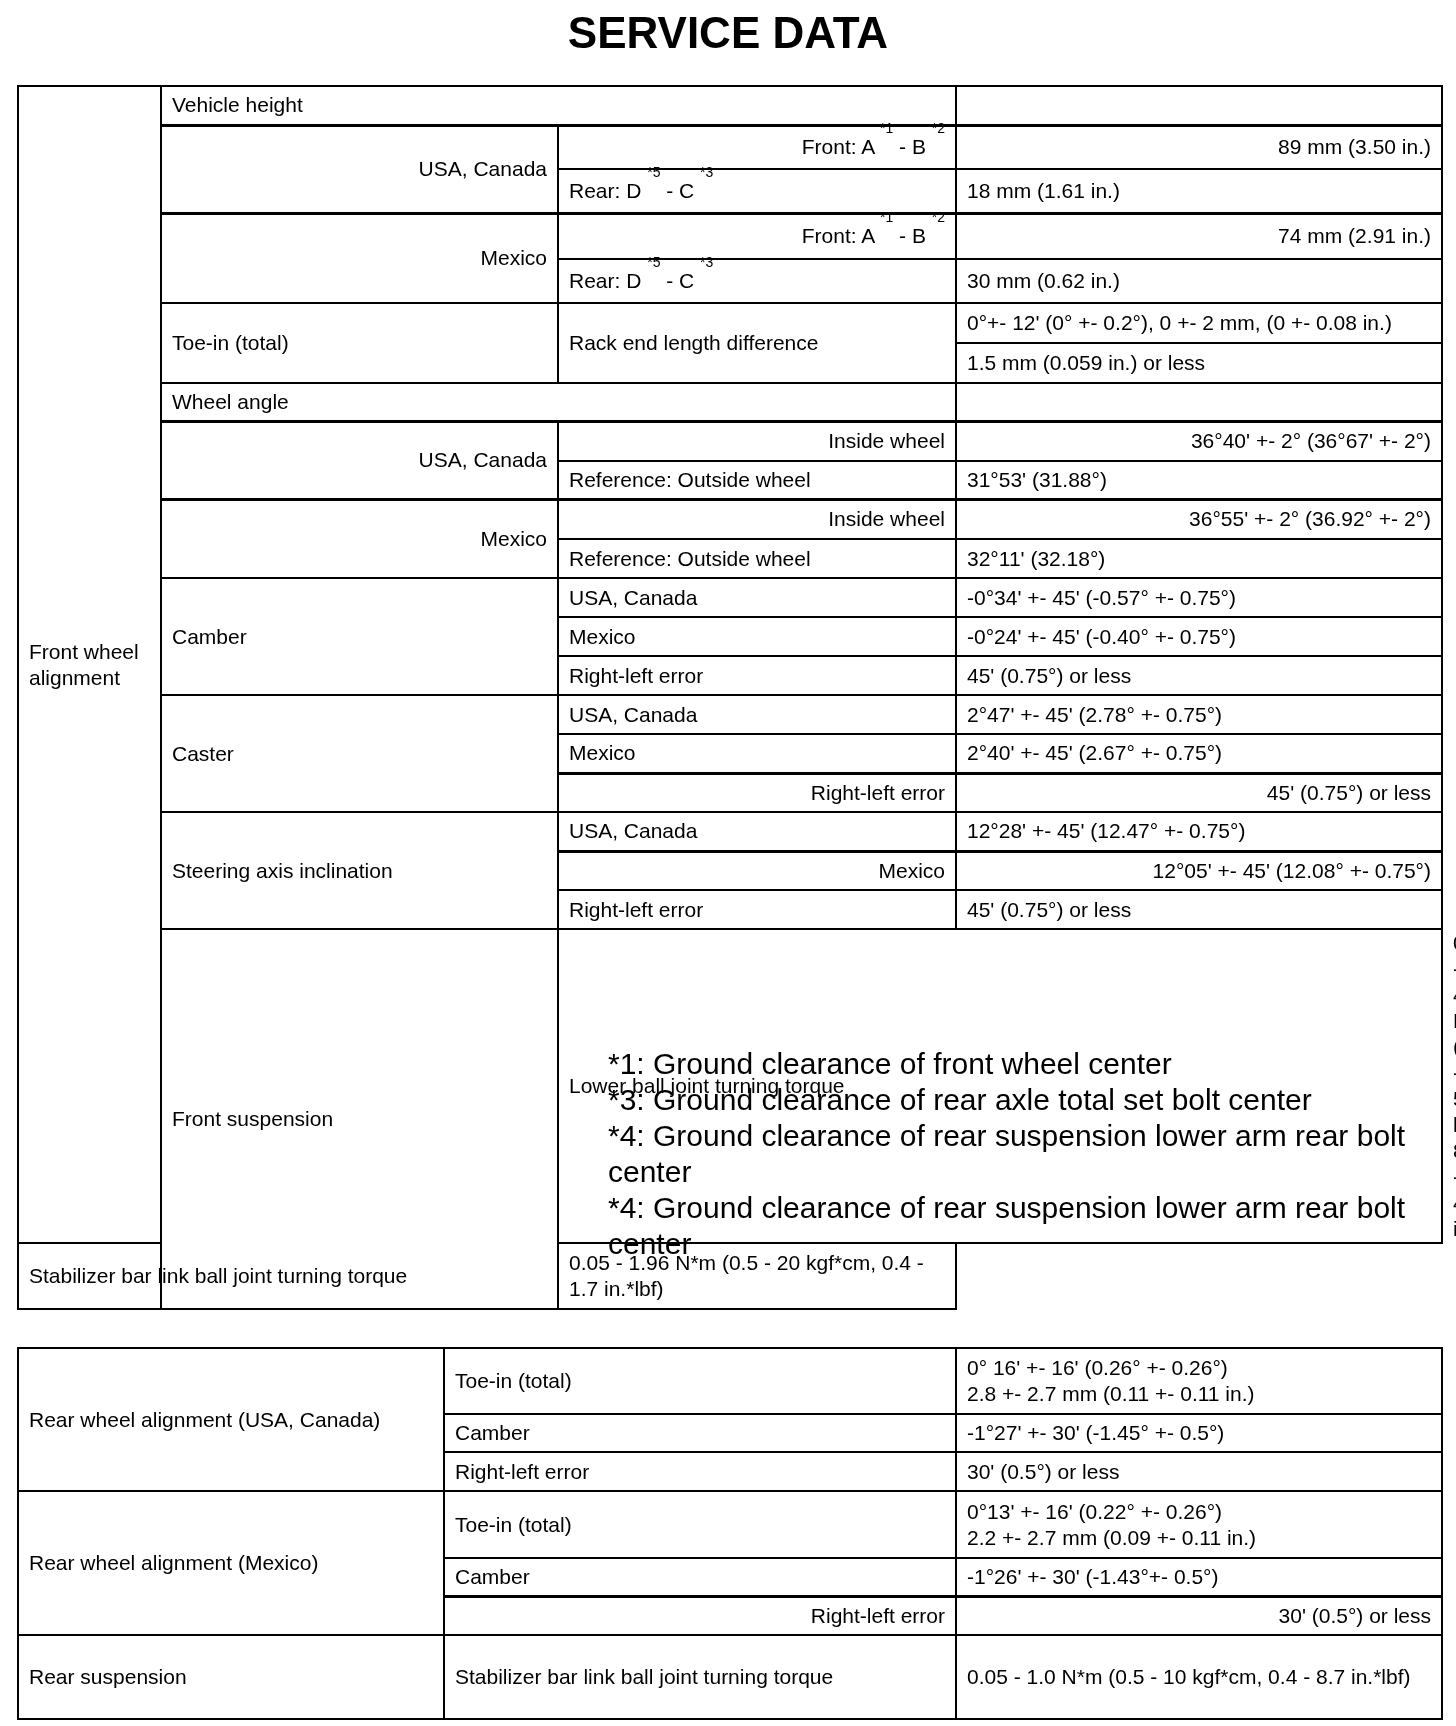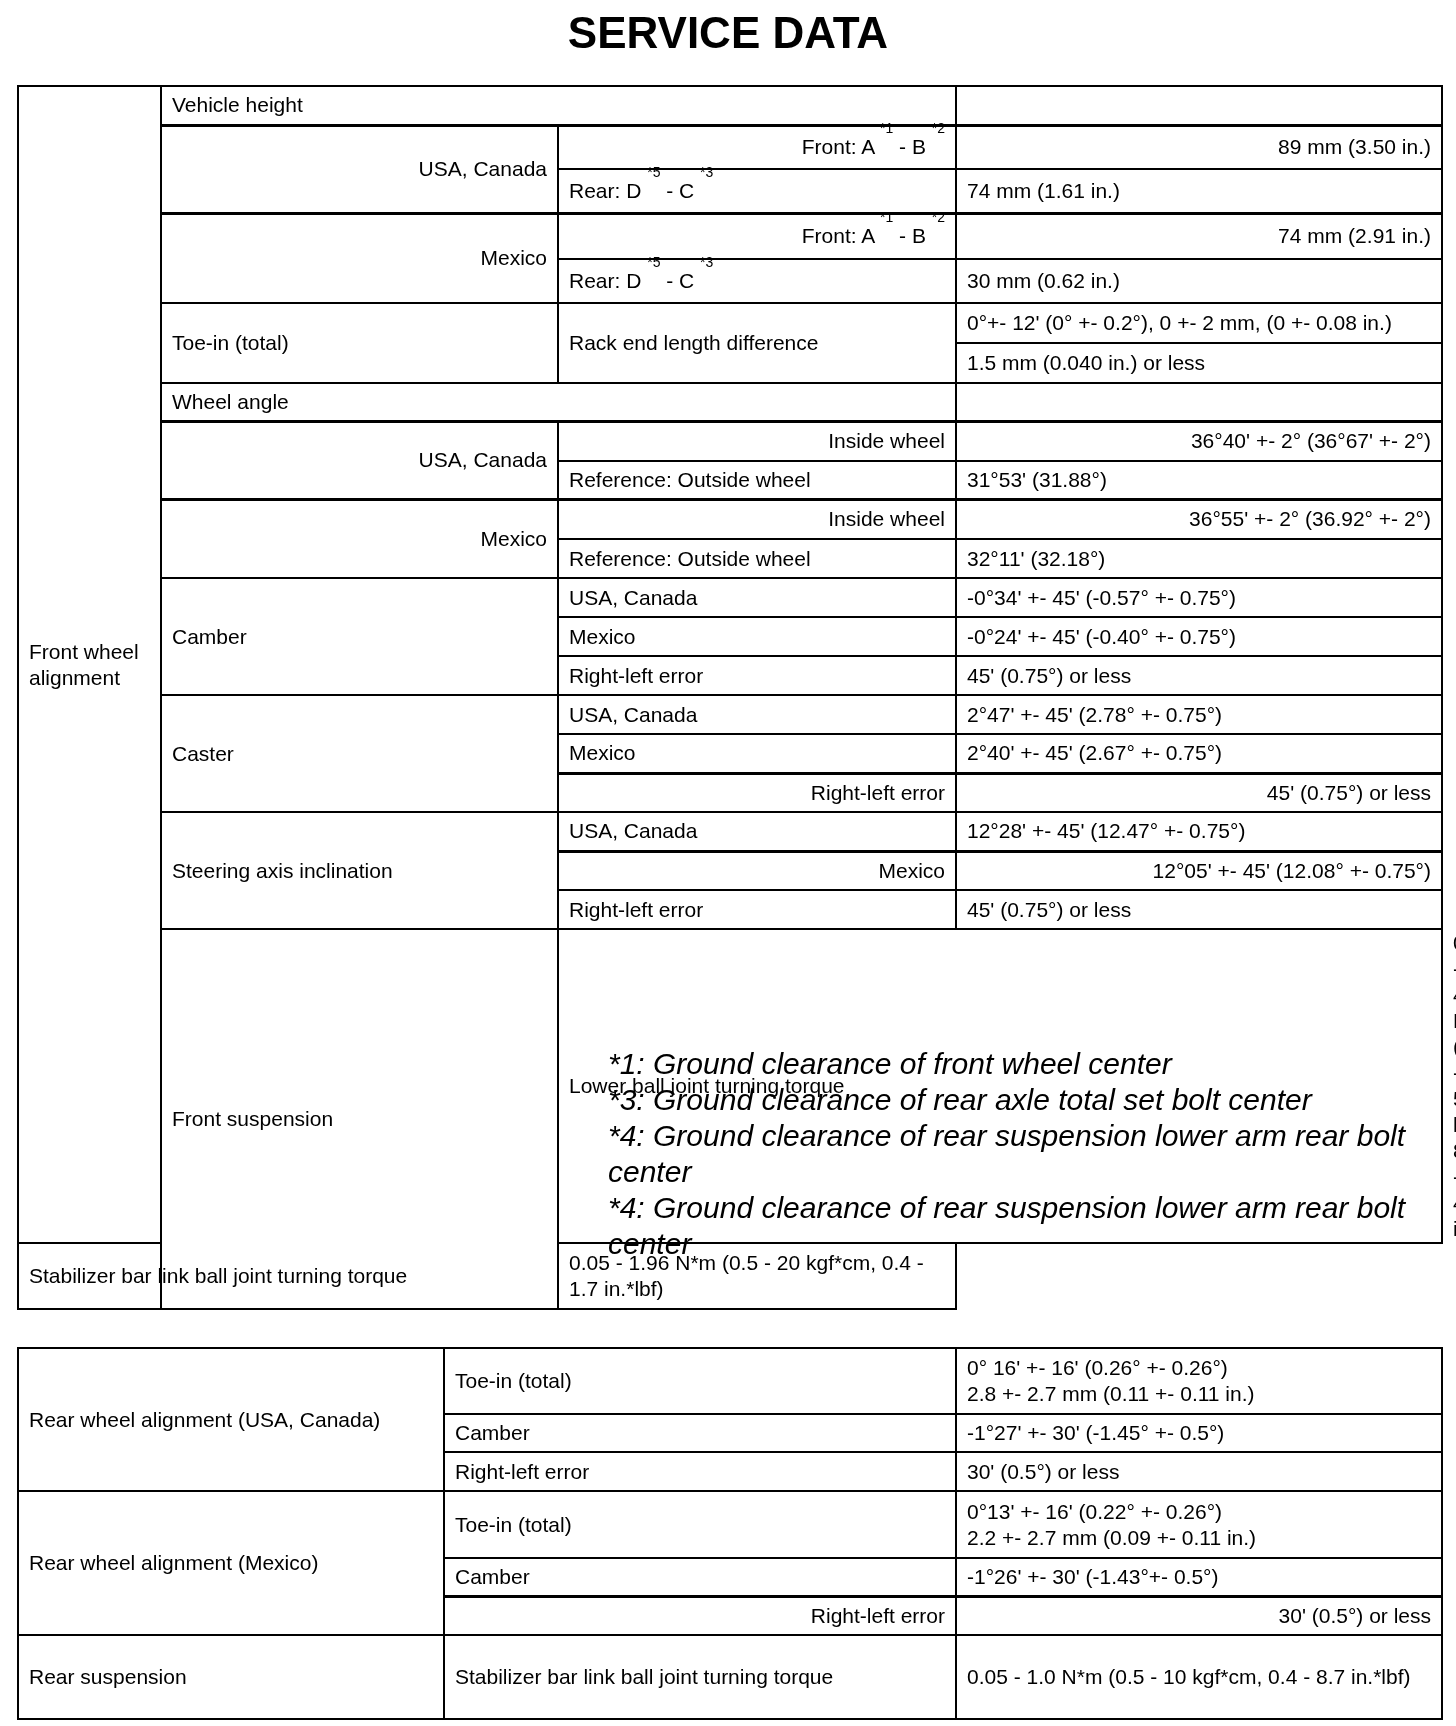--- a/index.html
+++ b/index.html
@@ -4,21 +4,21 @@
 <style>
   html, body { margin: 0; padding: 0; background: #ffffff; }
   body { width: 1456px; height: 1726px; position: relative; font-family: "Liberation Sans", sans-serif; color: #000; }
   .title { position: absolute; left: 0; width: 1456px; top: 8px; text-align: center; font-weight: bold; font-size: 44px; letter-spacing: 0px; }
   table { position: absolute; border-collapse: collapse; table-layout: fixed; }
   td { border: 2px solid #000; padding: 0 10px; font-size: 21px; vertical-align: middle; line-height: 26px; }
   #t1 { left: 17px; top: 85px; width: 1424px; }
   #t2 { left: 17px; top: 1347px; width: 1424px; }
   sup { font-size: 14px; vertical-align: top; position: relative; top: -6px; line-height: 0; }
   .footnotes { position: absolute; left: 608px; top: 1046px; width: 840px; font-size: 30px; line-height: 36px; }
-  .footnotes div { margin: 0; font-style: italic; }
+  .footnotes div { margin: 0; }
   .thick-top td { border-top-width: 3px; text-align: right; }
 </style>
 </head>
 <body>
 
 <div class="title">SERVICE DATA</div>
 
 <table id="t1">
   <colgroup>
     <col style="width:143px">
@@ -32,38 +32,38 @@
     <td colspan="2">Vehicle height</td>
     <td></td>
   </tr>
   <tr style="height:44px" class="thick-top">
     <td rowspan="2">USA, Canada</td>
     <td><span>Front: A</span> <sup>*1</sup><span> - B</span> <sup>*2</sup></td>
     <td>89 mm (3.50 in.)</td>
   </tr>
   <tr style="height:44px">
     <td><span>Rear: D</span> <sup>*5</sup><span> - C</span> <sup>*3</sup></td>
-    <td>74 mm (1.61 in.)</td>
+    <td>18 mm (1.61 in.)</td>
   </tr>
   <tr style="height:46px" class="thick-top">
     <td rowspan="2">Mexico</td>
     <td><span>Front: A</span> <sup>*1</sup><span> - B</span> <sup>*2</sup></td>
     <td>74 mm (2.91 in.)</td>
   </tr>
   <tr style="height:44px">
     <td><span>Rear: D</span> <sup>*5</sup><span> - C</span> <sup>*3</sup></td>
     <td>30 mm (0.62 in.)</td>
   </tr>
   <tr style="height:40px">
     <td rowspan="2">Toe-in (total)</td>
     <td rowspan="2">Rack end length difference</td>
     <td>0°+- 12' (0° +- 0.2°), 0 +- 2 mm, (0 +- 0.08 in.)</td>
   </tr>
   <tr style="height:40px">
-    <td>1.5 mm (0.040 in.) or less</td>
+    <td>1.5 mm (0.059 in.) or less</td>
   </tr>
   <tr style="height:38px">
     <td colspan="2">Wheel angle</td>
     <td></td>
   </tr>
   <tr style="height:40px" class="thick-top">
     <td rowspan="2">USA, Canada</td>
     <td>Inside wheel</td>
     <td>36°40' +- 2° (36°67' +- 2°)</td>
   </tr>

